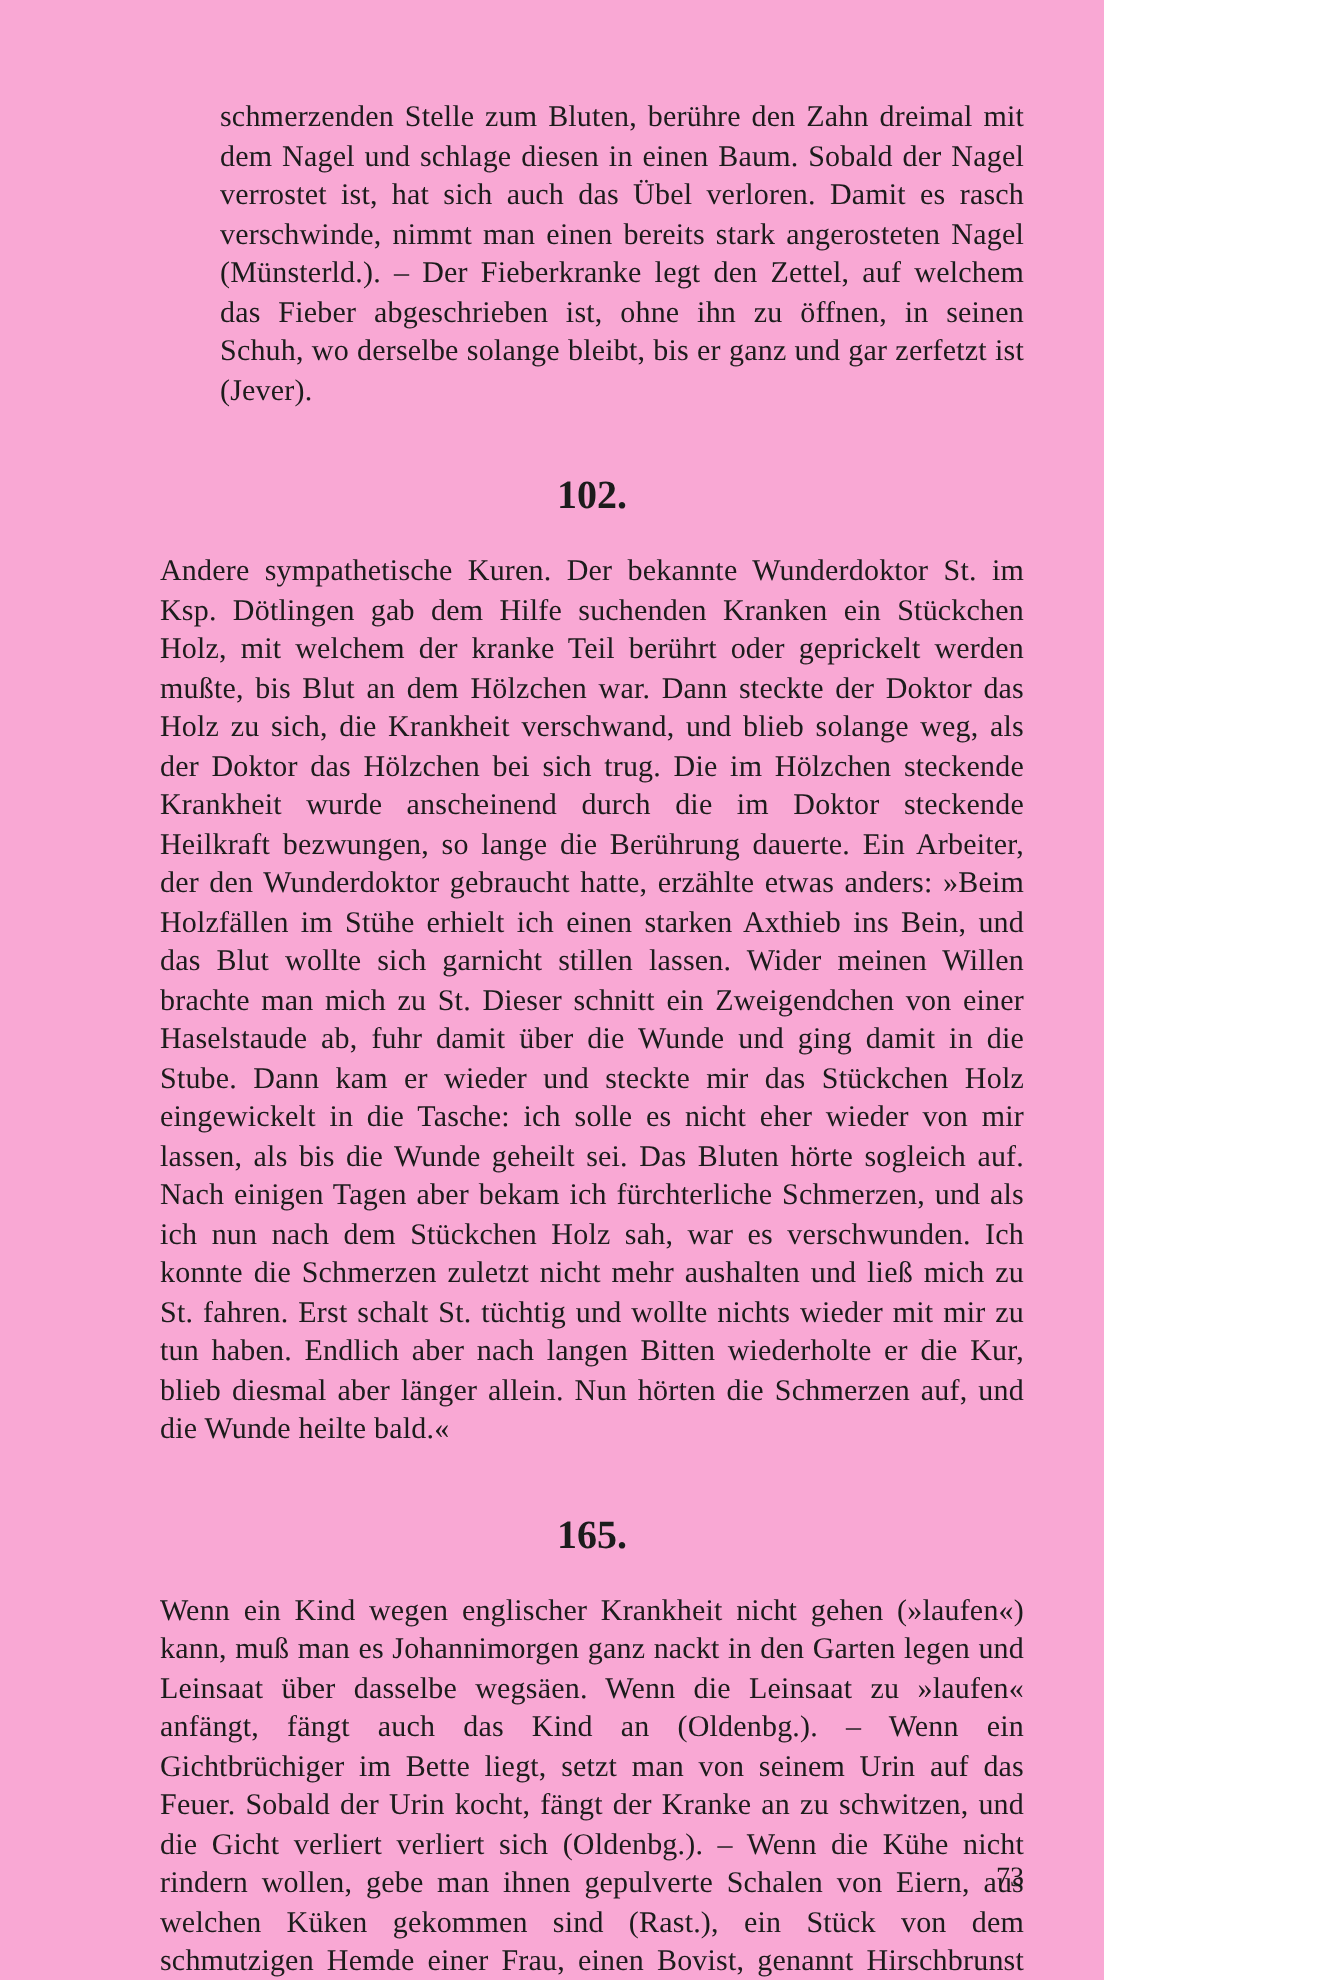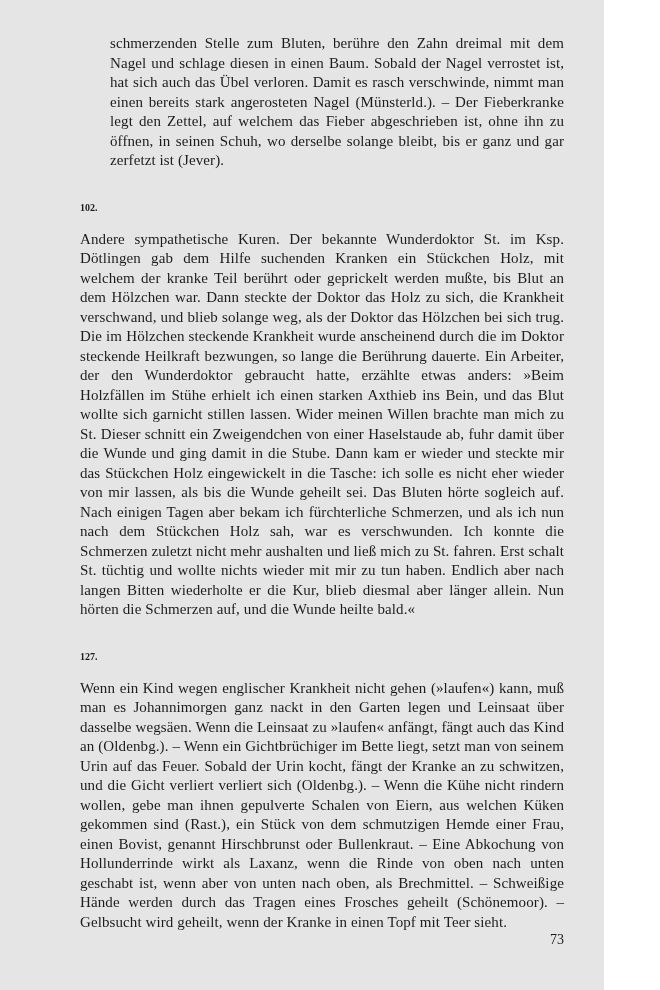--- a/index.html
+++ b/index.html
@@ -2,45 +2,45 @@
 <html lang="de"><head>
 <meta charset="utf-8">
 <style>
   html, body {
     margin: 0;
     padding: 0;
     background: #ffffff;
   }
   .book-page {
     position: relative;
-    width: 604px;
+    width: 552px;
     height: 990px;
     box-sizing: border-box;
-    background: #e5e5e5;
+    background: #f9a8d4;
     color: #1c1c1c;
     font-family: "Liberation Serif", "DejaVu Serif", serif;
-    padding: 34px 40px 0 80px;
+    padding: 50px 40px 0 80px;
     overflow: hidden;
   }
   .para {
     margin: 0;
     font-size: 15px;
     line-height: 19.5px;
     text-align: justify;
     hyphens: auto;
     -webkit-hyphens: auto;
     letter-spacing: 0.1px;
   }
   .para.intro {
     margin-left: 30px;
   }
   .section-number {
     margin: 31px 0 17px 0;
-    text-align: left;
-    font-size: 10px;
+    text-align: center;
+    font-size: 20px;
     font-weight: 700;
     color: #1c1c1c;
   }
   .page-number {
     position: absolute;
     right: 40px;
     bottom: 42px;
     font-size: 14px;
     color: #1c1c1c;
   }
@@ -49,19 +49,19 @@
 <body>
 
 <div class="book-page">
 
   <p class="para intro">schmerzenden Stelle zum Bluten, berühre den Zahn dreimal mit dem Nagel und schlage diesen in einen Baum. Sobald der Nagel verrostet ist, hat sich auch das Übel verloren. Damit es rasch verschwinde, nimmt man einen bereits stark angerosteten Nagel (Münsterld.). – Der Fieberkranke legt den Zettel, auf welchem das Fieber abgeschrieben ist, ohne ihn zu öffnen, in seinen Schuh, wo derselbe solange bleibt, bis er ganz und gar zerfetzt ist (Jever).</p>
 
   <h2 class="section-number">102.</h2>
 
   <p class="para">Andere sympathetische Kuren. Der bekannte Wunderdoktor St. im Ksp. Dötlingen gab dem Hilfe suchenden Kranken ein Stückchen Holz, mit welchem der kranke Teil berührt oder geprickelt werden mußte, bis Blut an dem Hölzchen war. Dann steckte der Doktor das Holz zu sich, die Krankheit verschwand, und blieb solange weg, als der Doktor das Hölzchen bei sich trug. Die im Hölzchen steckende Krankheit wurde anscheinend durch die im Doktor steckende Heilkraft bezwungen, so lange die Berührung dauerte. Ein Arbeiter, der den Wunderdoktor gebraucht hatte, erzählte etwas anders: »Beim Holzfällen im Stühe erhielt ich einen starken Axthieb ins Bein, und das Blut wollte sich garnicht stillen lassen. Wider meinen Willen brachte man mich zu St. Dieser schnitt ein Zweigendchen von einer Haselstaude ab, fuhr damit über die Wunde und ging damit in die Stube. Dann kam er wieder und steckte mir das Stückchen Holz eingewickelt in die Tasche: ich solle es nicht eher wieder von mir lassen, als bis die Wunde geheilt sei. Das Bluten hörte sogleich auf. Nach einigen Tagen aber bekam ich fürchterliche Schmerzen, und als ich nun nach dem Stückchen Holz sah, war es verschwunden. Ich konnte die Schmerzen zuletzt nicht mehr aushalten und ließ mich zu St. fahren. Erst schalt St. tüchtig und wollte nichts wieder mit mir zu tun haben. Endlich aber nach langen Bitten wiederholte er die Kur, blieb diesmal aber länger allein. Nun hörten die Schmerzen auf, und die Wunde heilte bald.«</p>
 
-  <h2 class="section-number">127.</h2>
+  <h2 class="section-number">165.</h2>
 
   <p class="para">Wenn ein Kind wegen englischer Krankheit nicht gehen (»laufen«) kann, muß man es Johannimorgen ganz nackt in den Garten legen und Leinsaat über dasselbe wegsäen. Wenn die Leinsaat zu »laufen« anfängt, fängt auch das Kind an (Oldenbg.). – Wenn ein Gichtbrüchiger im Bette liegt, setzt man von seinem Urin auf das Feuer. Sobald der Urin kocht, fängt der Kranke an zu schwitzen, und die Gicht verliert verliert sich (Oldenbg.). – Wenn die Kühe nicht rindern wollen, gebe man ihnen gepulverte Schalen von Eiern, aus welchen Küken gekommen sind (Rast.), ein Stück von dem schmutzigen Hemde einer Frau, einen Bovist, genannt Hirschbrunst oder Bullenkraut. – Eine Abkochung von Hollunderrinde wirkt als Laxanz, wenn die Rinde von oben nach unten geschabt ist, wenn aber von unten nach oben, als Brechmittel. – Schweißige Hände werden durch das Tragen eines Frosches geheilt (Schönemoor). – Gelbsucht wird geheilt, wenn der Kranke in einen Topf mit Teer sieht.</p>
 
   <div class="page-number">73</div>
 
 </div>
 
 </body></html>

